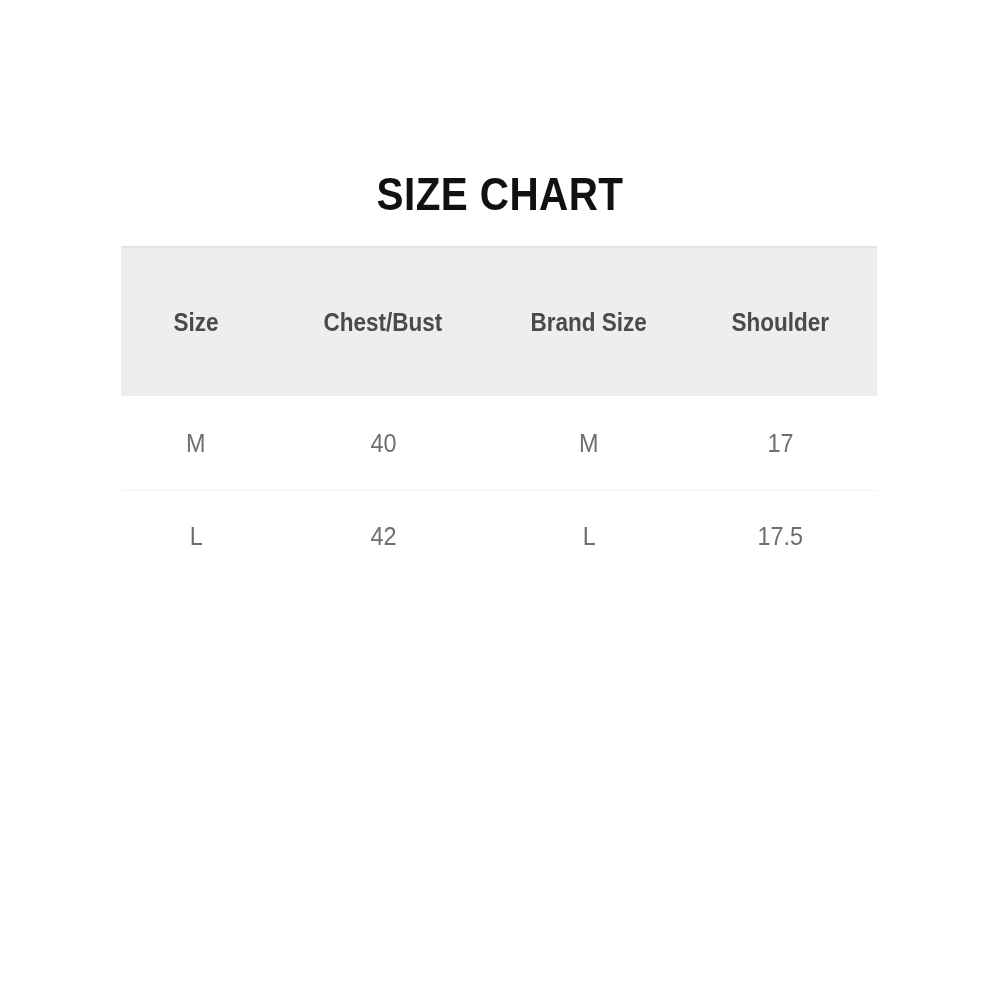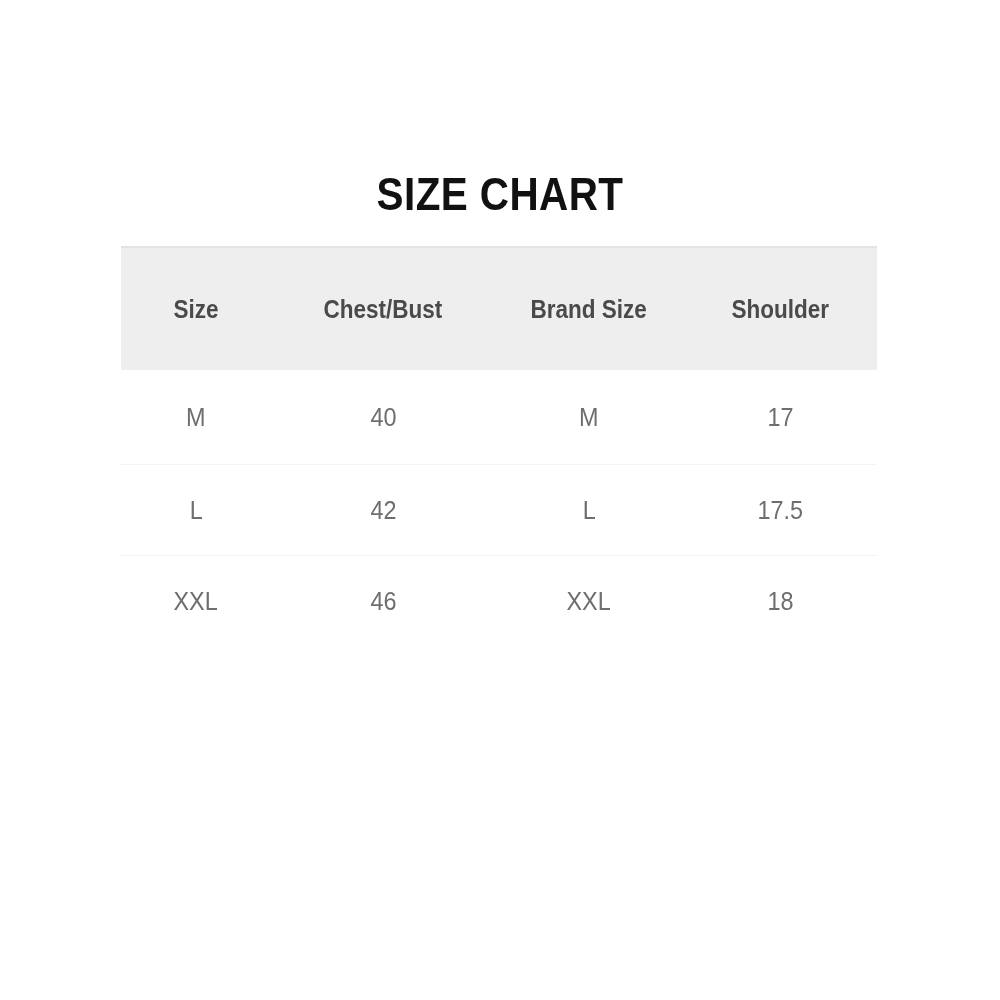--- a/index.html
+++ b/index.html
@@ -54,21 +54,21 @@
   .size-table col.c-chest     { width: 224px; }
   .size-table col.c-brand     { width: 188px; }
   .size-table col.c-shoulder  { width: 194px; }
 
   
   .size-table thead tr {
     background: #efeeee;
   }
   .size-table thead th {
     height: 114px;
-    padding: 4px;
+    padding: 17px;
     text-align: center;
     vertical-align: middle;
     font-family: "Liberation Sans Narrow", "Liberation Sans", sans-serif;
     font-size: 25px;
     font-weight: bold;
     color: #4a4a4a;
     border-top: 2px solid #e4e3e3;
     white-space: nowrap;
   }
   .size-table thead th .hdr-txt {
@@ -157,30 +157,16 @@
         </td>
         <td>
           <span class="cell-txt">L</span>
         </td>
         <td>
           <span class="cell-txt">17.5</span>
         </td>
       </tr>
 
 
-      <tr>
-        <td>
-          <span class="cell-txt">XXL</span>
-        </td>
-        <td>
-          <span class="cell-txt">46</span>
-        </td>
-        <td>
-          <span class="cell-txt">XXL</span>
-        </td>
-        <td>
-          <span class="cell-txt">18</span>
-        </td>
-      </tr>
     </tbody>
   </table>
 
 </div>
 
 </body></html>

